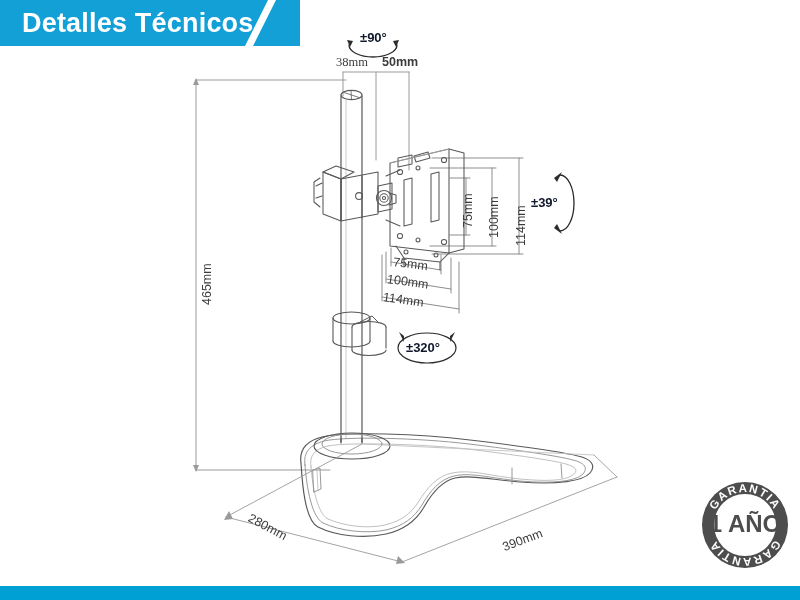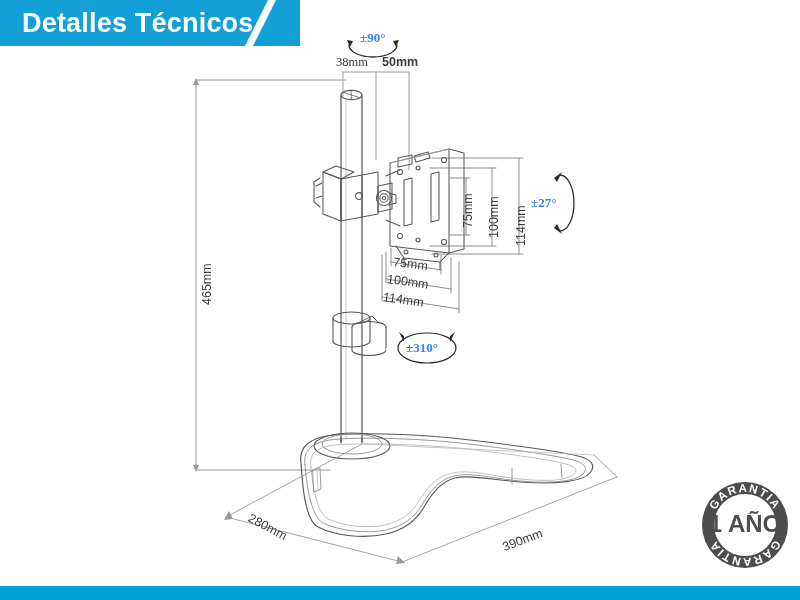--- a/index.html
+++ b/index.html
@@ -18,22 +18,22 @@
   
   #bottom-bar{position:absolute;left:0;top:586px;width:800px;height:14px;background:#009fd4;}
 
   
   #drawing{position:absolute;left:0;top:0;width:800px;height:600px;}
 
   
   .dim{position:absolute;color:#3c3c3c;font-size:12.5px;
        font-family:"Liberation Sans",sans-serif;white-space:nowrap;line-height:1;}
   .rot90{transform-origin:0 0;transform:rotate(-90deg);}
-  .ang{position:absolute;color:#3b82f6;font-size:13px;font-weight:bold;
-       font-family:Liberation Serif, serif;white-space:nowrap;line-height:1;}
+  .ang{position:absolute;color:#0f172a;font-size:13px;font-weight:bold;
+       font-family:Liberation Sans, sans-serif;white-space:nowrap;line-height:1;}
 
   
   #warranty-badge{position:absolute;left:697px;top:477px;width:96px;height:96px;}
 </style>
 </head>
 <body>
 
 <div id="stage">
 
   <div id="header-banner">
@@ -250,27 +250,27 @@
 
   <div class="dim" style="left:336px;top:56px;font-family:Liberation Serif, serif;">38mm</div>
   <div class="dim" style="left:382px;top:56px;font-weight:bold;">50mm</div>
 
   <div class="dim rot90" style="left:201px;top:305px;">465mm</div>
 
   <div class="dim rot90" style="left:462px;top:228px;">75mm</div>
   <div class="dim rot90" style="left:488px;top:238px;">100mm</div>
   <div class="dim rot90" style="left:515px;top:246px;">114mm</div>
 
-  <div class="ang" style="left:531px;top:196px;">±27°</div>
+  <div class="ang" style="left:531px;top:196px;">±39°</div>
 
   <div class="dim" style="left:394px;top:256px;transform:rotate(7deg);transform-origin:0 0;">75mm</div>
   <div class="dim" style="left:388px;top:273px;transform:rotate(8deg);transform-origin:0 0;">100mm</div>
   <div class="dim" style="left:384px;top:291px;transform:rotate(8deg);transform-origin:0 0;">114mm</div>
 
-  <div class="ang" style="left:406px;top:341px;">±310°</div>
+  <div class="ang" style="left:406px;top:341px;">±320°</div>
 
   <div class="dim" style="left:252px;top:512px;transform:rotate(28deg);transform-origin:0 0;">280mm</div>
 
   <div class="dim" style="left:501px;top:542px;transform:rotate(-21deg);transform-origin:0 0;">390mm</div>
 
   <svg id="warranty-badge" viewBox="0 0 96 96" width="96" height="96">
     <defs>
       <path id="arc-top" d="M15,48 A33,33 0 0 1 81,48"></path>
       <path id="arc-bottom" d="M81,48 A33,33 0 0 1 15,48"></path>
     </defs>

